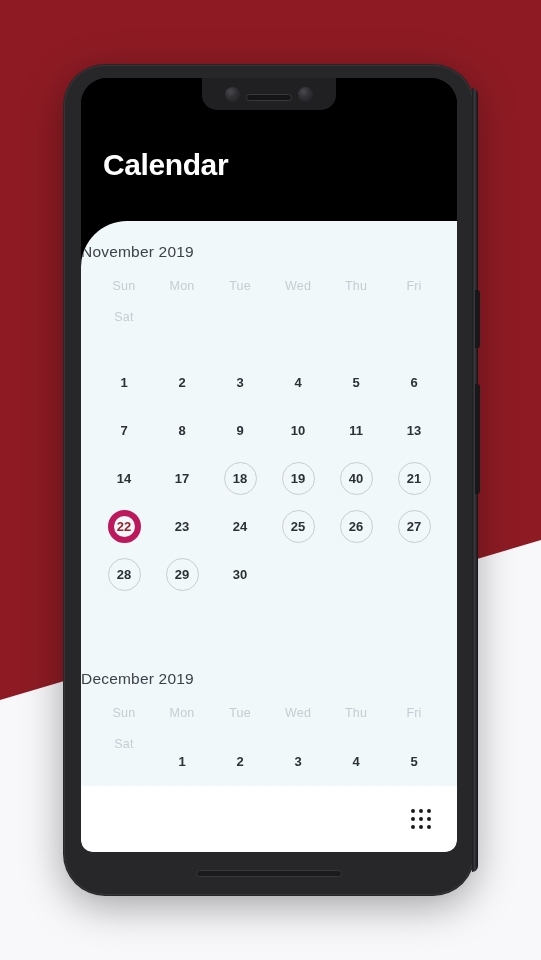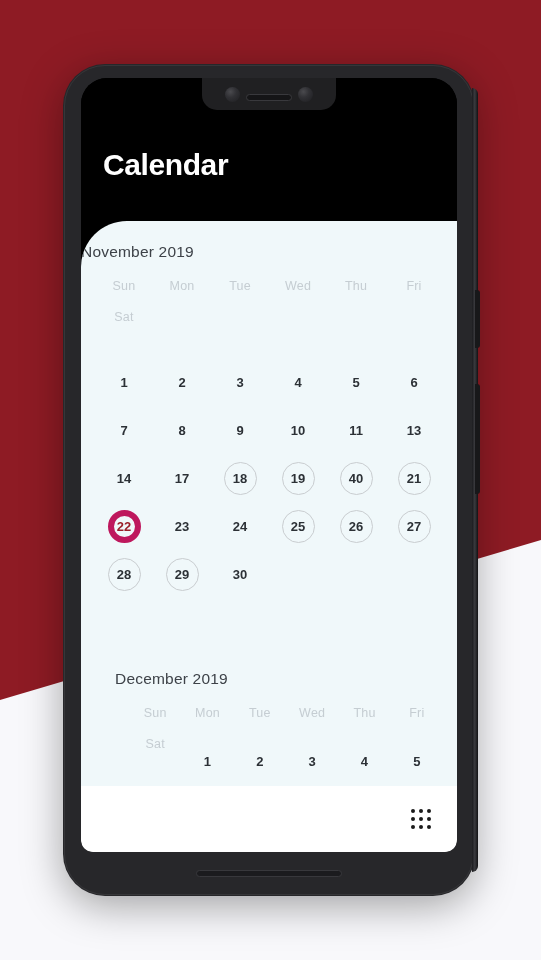--- a/index.html
+++ b/index.html
@@ -104,21 +104,21 @@
     overflow:hidden;
     padding-top:22px;
   }
 
   .month-title {
     font-size:15.5px;
     color:#3d4248;
     letter-spacing:.2px;
     margin-bottom:18px;
   }
-  .month-block.second { margin-top:72px;padding-left:34px; }
+  .month-block.second { margin-top:72px; }
 
   .grid {
     display:grid;
     grid-template-columns: repeat(6, 1fr);
     padding:0 14px;
   }
   .dow {
     text-align:center;
     font-size:12.5px;
     color:#c5cdd2;

